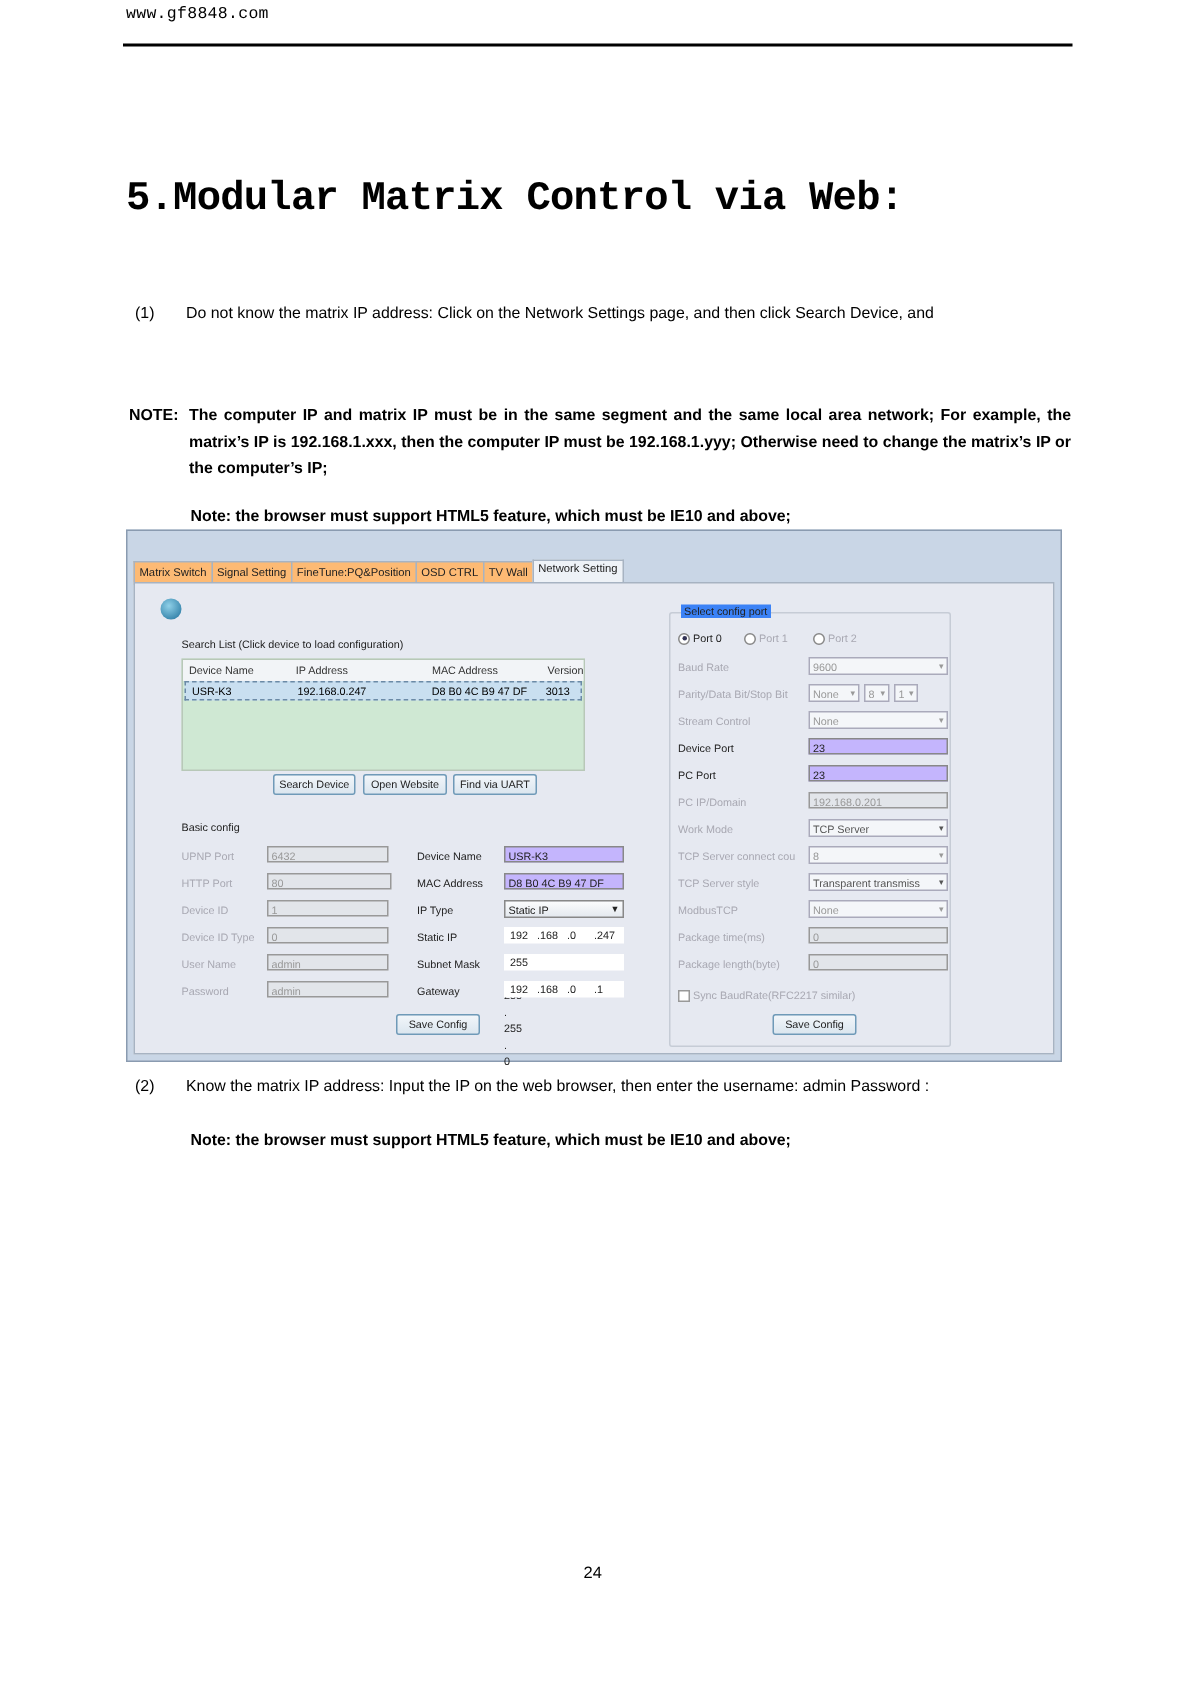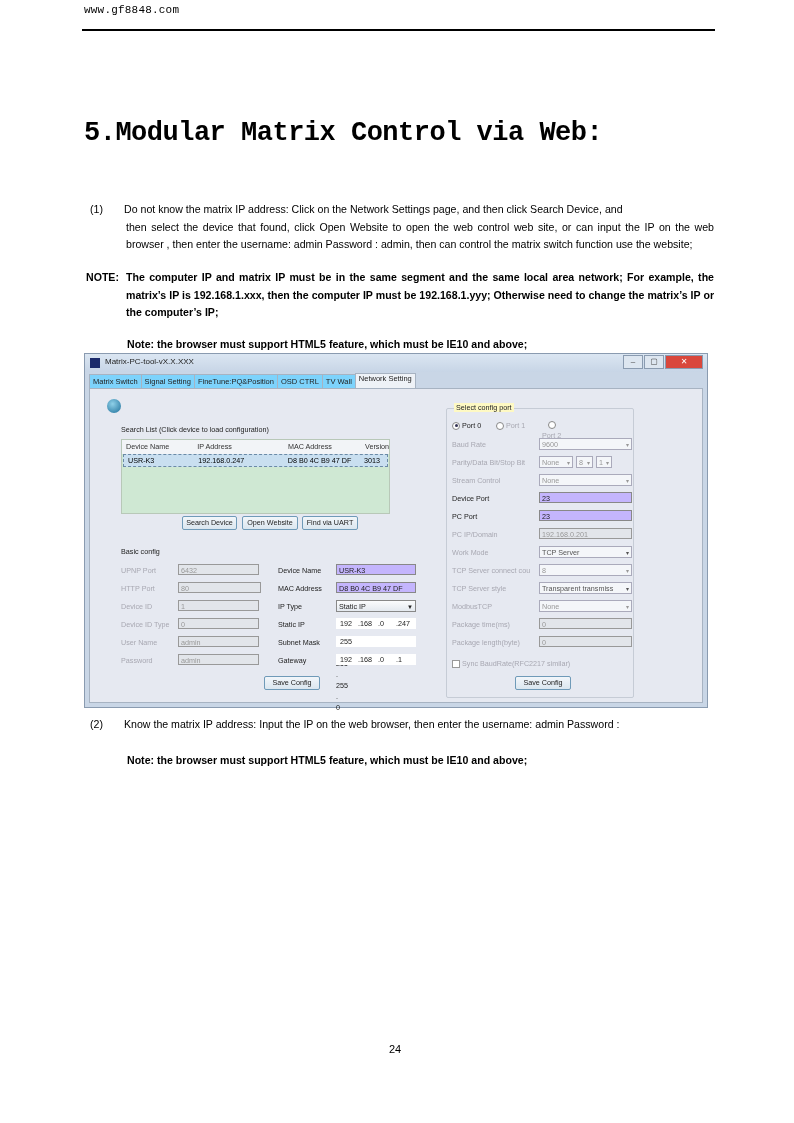--- a/index.html
+++ b/index.html
@@ -21,21 +21,21 @@
 
   
   .win{position:absolute;left:84px;top:353px;width:624px;height:355px;background:#c9d6e6;border:1px solid #8a9bb0;box-sizing:border-box;}
   .titlebar{height:18px;position:relative;background:linear-gradient(#dbe6f2,#c7d5e6);}
   .app-icon{position:absolute;left:5px;top:4px;width:10px;height:10px;background:#1c2b6b;}
   .title{position:absolute;left:20px;top:3px;font-size:8px;color:#222;}
   .wbtns{position:absolute;right:4px;top:1px;display:flex;gap:1px;}
   .wbtn{width:18px;height:12px;border:1px solid #8a9bb0;background:#dde6f0;font-size:8px;line-height:11px;text-align:center;color:#444;}
   .wbtn.close{width:36px;background:#d9473c;color:#fff;}
   .tabs{position:absolute;left:4px;top:20px;display:flex;font-size:7.5px;}
-  .tab{padding:2px 3px;border:1px solid #a7b3c2;border-bottom:none;background:#7dd3fc;color:#222;margin-right:-1px;}
+  .tab{padding:2px 3px;border:1px solid #a7b3c2;border-bottom:none;background:#fdba74;color:#222;margin-right:-1px;}
   .tab.active{background:#eef2f7;padding-top:0;position:relative;top:-1px;height:13px;}
   .client{position:absolute;left:4px;top:34px;right:4px;bottom:4px;background:#e6e9f1;border:1px solid #a7b3c2;}
   .globe{position:absolute;left:17px;top:10px;width:14px;height:14px;border-radius:50%;background:radial-gradient(circle at 40% 35%,#8fd0e8,#1d6f9a);}
   .lbl8{position:absolute;font-size:7.2px;color:#222;white-space:nowrap;}
   .dim{color:#a8a8b2;}
   .list{position:absolute;left:31px;top:50px;width:267px;height:73px;background:#cfe8d3;border:1px solid #b8c8b8;}
   .list-head{height:14px;background:#f2f4f7;display:flex;font-size:7.2px;line-height:14px;color:#333;}
   .list-row{height:11px;margin:0 1px;display:flex;font-size:7.2px;line-height:11px;background:#c9dff0;border:1px dashed #6b8aa6;}
   .c1{width:73px;padding-left:4px;}.c2{width:93px;}.c3{width:79px;}.c4{width:24px;}
   .btn{position:absolute;height:12px;border:1px solid #6f9ab8;background:linear-gradient(#f2f6fa,#dbe6ef);font-size:7.2px;line-height:12px;text-align:center;color:#222;border-radius:2px;}
@@ -55,41 +55,31 @@
 </style>
 </head>
 <body>
 
 <div class="site">www.gf8848.com</div>
 <div class="rule"></div>
 <div class="h1">5.Modular Matrix Control via Web:</div>
 
 <div class="para p1">
   <span class="num">(1)</span><span>Do not know the matrix IP address: Click on the Network Settings page, and then click Search Device, and</span>
-  <div class="indent">then select the device that found, click Open Website to open the web control web site, or can input the IP on the web browser , then enter the username: admin Password : admin, then can control the matrix switch function use the website;</div>
 </div>
 
 <div class="para note">
   <div style="display:flex;">
     <span class="lbl">NOTE:</span>
     <span style="flex:1;text-align:justify;">The computer IP and matrix IP must be in the same segment and the same local area network; For example, the matrix’s IP is 192.168.1.xxx, then the computer IP must be 192.168.1.yyy; Otherwise need to change the matrix’s IP or the computer’s IP;</span>
   </div>
 </div>
 <div class="para note2">Note: the browser must support HTML5 feature, which must be IE10 and above;</div>
 
 <div class="win">
-  <div class="titlebar">
-    <div class="app-icon"></div>
-    <div class="title">Matrix-PC-tool-vX.X.XXX</div>
-    <div class="wbtns">
-      <div class="wbtn">–</div>
-      <div class="wbtn">▢</div>
-      <div class="wbtn close">✕</div>
-    </div>
-  </div>
   <div class="tabs">
     <div class="tab">Matrix Switch</div>
     <div class="tab">Signal Setting</div>
     <div class="tab">FineTune:PQ&amp;Position</div>
     <div class="tab">OSD CTRL</div>
     <div class="tab">TV Wall</div>
     <div class="tab active">Network Setting</div>
   </div>
   <div class="client">
     <div class="globe"></div>
@@ -160,30 +150,30 @@
         <span>.</span>
       <span style="width:18px;">168</span>
         <span>.</span>
       <span style="width:16px;">0</span>
         <span>.</span>
       <span style="width:16px;">1</span>
     </div>
     <div class="btn" style="left:174px;top:287px;width:54px;">Save Config</div>
 
     <div class="group"></div>
-    <div class="lbl8" style="left:364px;top:14px;background:#fef9c3;padding:0 2px;">Select config port</div>
+    <div class="lbl8" style="left:364px;top:14px;background:#3b82f6;padding:0 2px;">Select config port</div>
     <div class="radio" style="left:362px;top:32px;">
         <span class="dot on"></span>
         <span>Port 0</span>
       </div>
     <div class="radio dim" style="left:406px;top:32px;">
         <span class="dot"></span>
         <span>Port 1</span>
       </div>
-    <div class="radio dim" style="left:452px;top:32px;flex-direction:column;">
+    <div class="radio dim" style="left:452px;top:32px;">
         <span class="dot"></span>
         <span>Port 2</span>
       </div>
     <div id="right-fields">
         <div class="lbl8 dim" style="left: 362px; top: 51px;">Baud Rate</div>
         <div class="sel" style="left: 449px; top: 49px; width: 93px;"><span>9600</span><span class="arr">▾</span></div>
         <div class="lbl8 dim" style="left: 362px; top: 69px;">Parity/Data Bit/Stop Bit</div>
         <div class="sel" style="left: 449px; top: 67px; width: 34px;"><span>None</span><span class="arr">▾</span></div>
         <div class="sel" style="left: 486px; top: 67px; width: 17px;"><span>8</span><span class="arr">▾</span></div>
         <div class="sel" style="left: 506px; top: 67px; width: 16px;"><span>1</span><span class="arr">▾</span></div>

